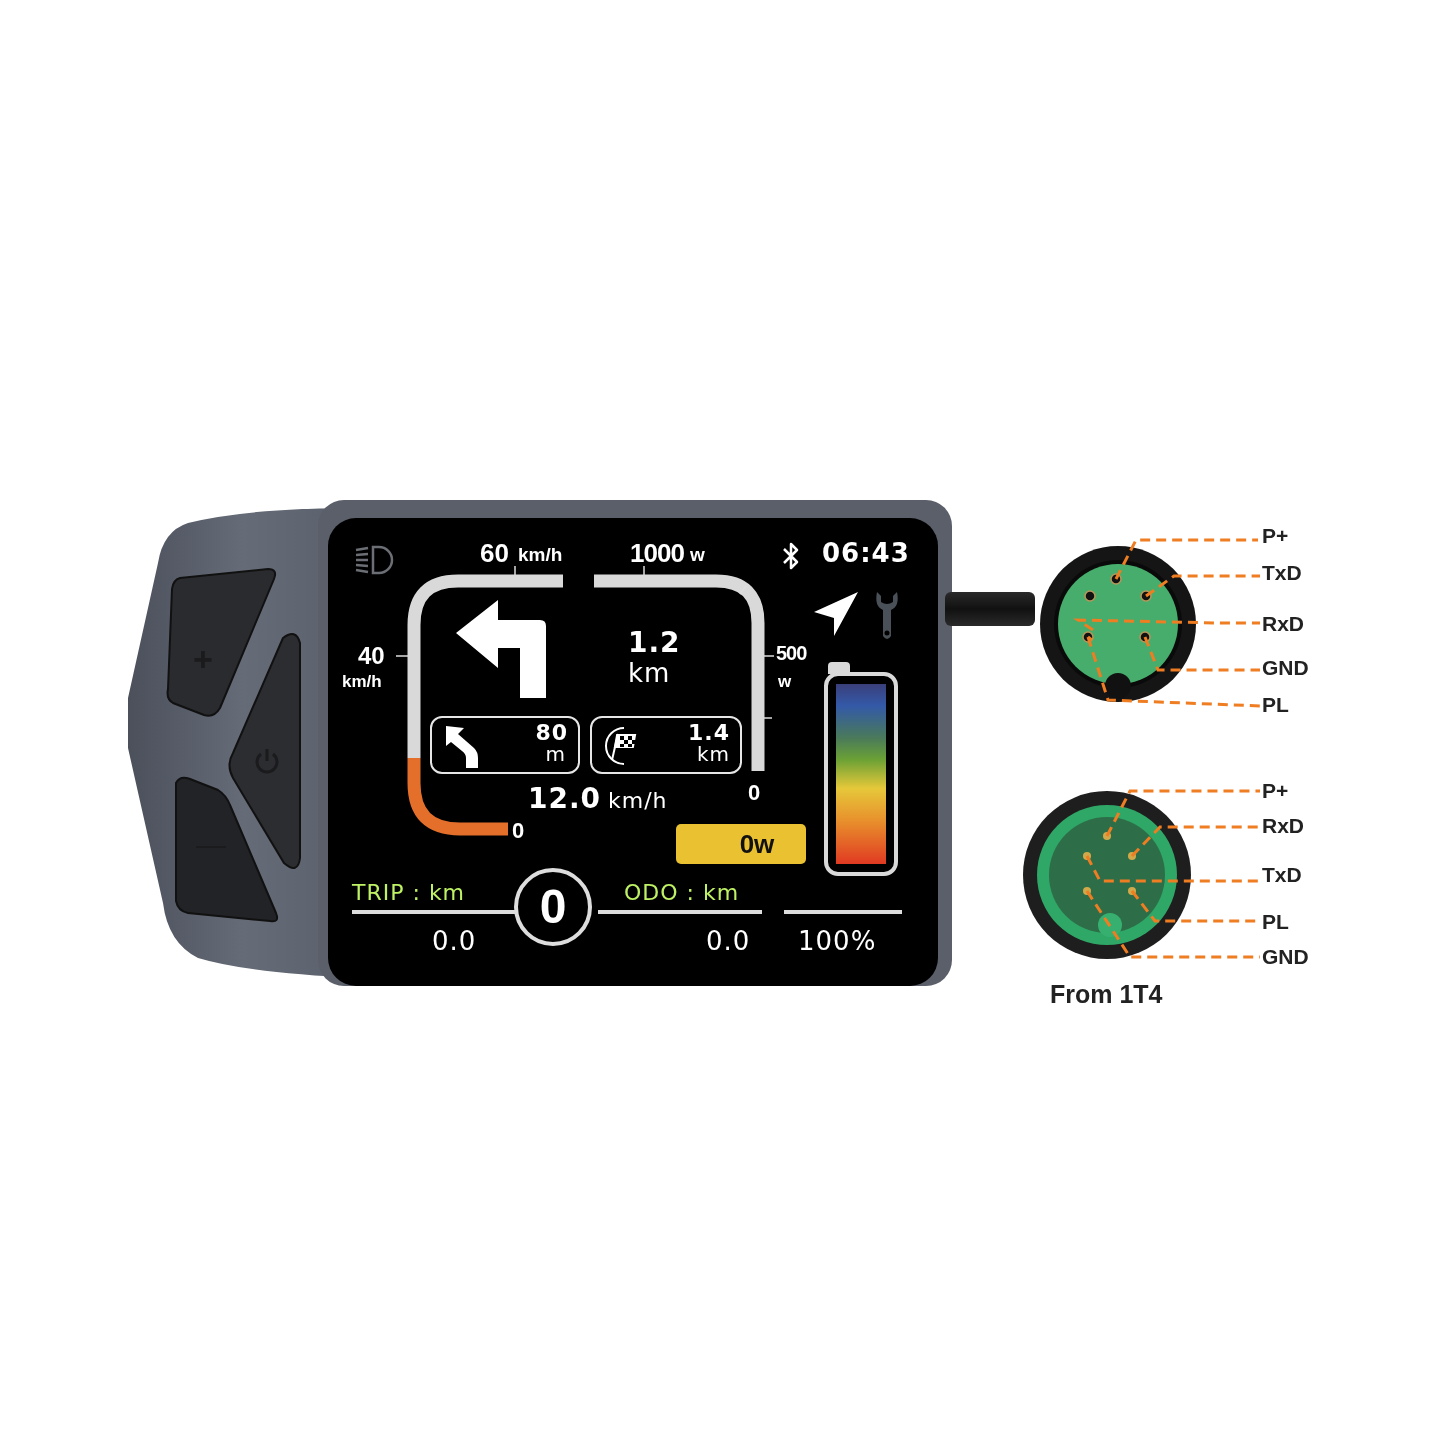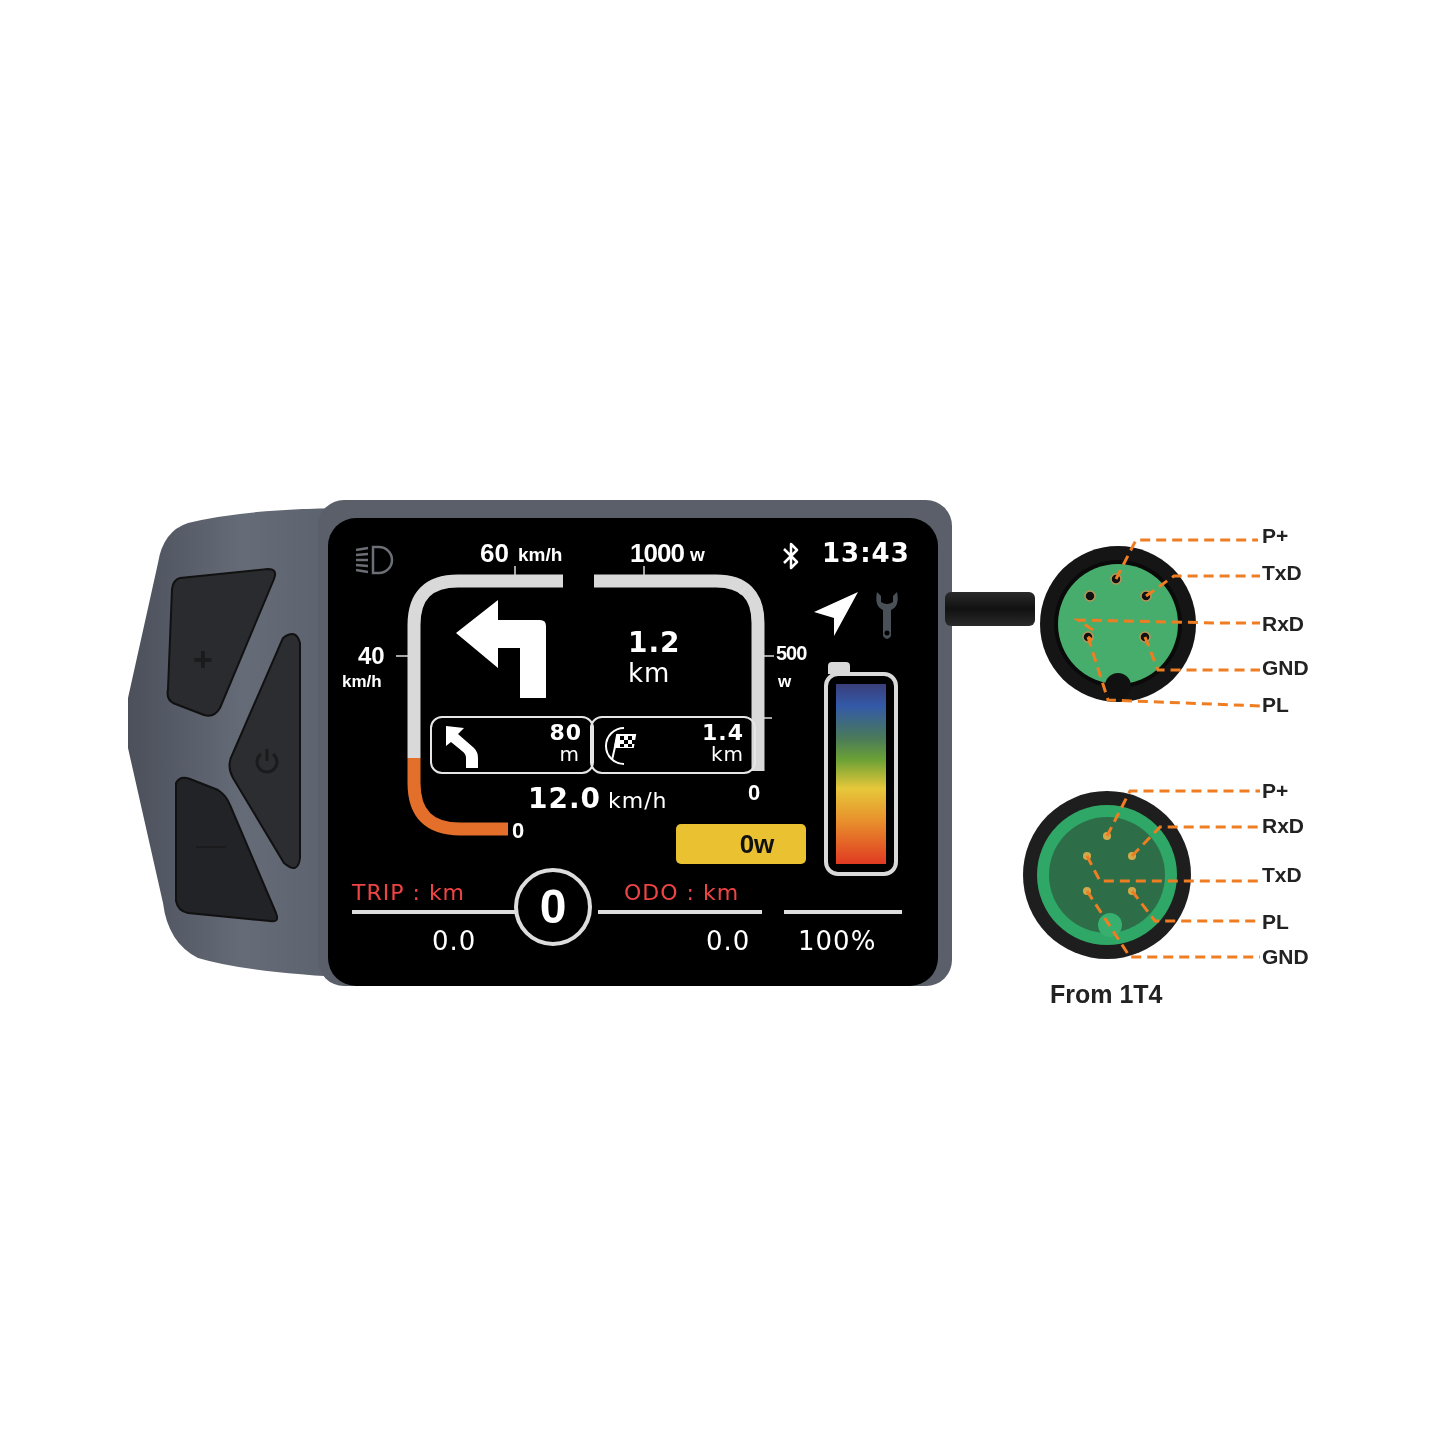--- a/index.html
+++ b/index.html
@@ -4,23 +4,23 @@
 <style>
   html,body{margin:0;padding:0;background:#ffffff;}
   body{width:1445px;height:1445px;position:relative;overflow:hidden;font-family:"Liberation Sans",sans-serif;}
   .abs{position:absolute;}
   
   .body-side{left:128px;top:503px;width:230px;height:480px;}
   .frame{left:318px;top:500px;width:634px;height:486px;background:#5a5f6a;border-radius:26px;}
   .screen{left:328px;top:518px;width:610px;height:468px;background:#000;border-radius:28px;overflow:hidden;}
   .txt{color:#fff;font-weight:bold;white-space:nowrap;}
   .seg{font-family:"DejaVu Sans",sans-serif;font-weight:bold;letter-spacing:1px;}
-  .red{color:#ef4444;}
+  .red{color:#bef264;}
   .pin-label{font-size:21px;font-weight:bold;color:#222;}
-  .box{border:2px solid #e6e6e6;border-radius:12px;padding-left:14px;}
+  .box{border:2px solid #e6e6e6;border-radius:12px;}
 </style>
 </head>
 <body>
 
 <svg class="abs body-side" viewBox="0 0 230 480" width="230" height="480">
   <defs>
     <linearGradient id="sideg" x1="0" y1="0" x2="1" y2="0">
       <stop offset="0" stop-color="#4b505b"></stop>
       <stop offset="0.5" stop-color="#656b77"></stop>
       <stop offset="1" stop-color="#5a606b"></stop>
@@ -59,21 +59,21 @@
   </svg>
 
   <div class="abs txt" style="left:152px;top:20px;font-size:26px;">60</div>
   <div class="abs txt" style="left:190px;top:26px;font-size:19px;">km/h</div>
   <div class="abs txt" style="left:302px;top:20px;font-size:26px;letter-spacing:-1px;">1000</div>
   <div class="abs txt" style="left:362px;top:26px;font-size:19px;">w</div>
 
   <svg class="abs" style="left:453px;top:22px;" width="20" height="32" viewBox="0 0 20 32">
     <path d="M3 9 L16 22 L10 28 L10 4 L16 10 L3 23" fill="none" stroke="#fff" stroke-width="2.5" stroke-linejoin="round"></path>
   </svg>
-  <div class="abs txt seg" style="left:494px;top:20px;font-size:26px;">13:43</div>
+  <div class="abs txt seg" style="left:494px;top:20px;font-size:26px;">06:43</div>
 
   <svg class="abs" style="left:0;top:0;" width="610" height="456" viewBox="0 0 610 456">
 
     <path d="M235 63 L130 63 Q86 63 86 107 L86 240" fill="none" stroke="#d9d9d9" stroke-width="13"></path>
     <path d="M86 240 L86 265 Q86 311 132 311 L180 311" fill="none" stroke="#e46f2b" stroke-width="13"></path>
     <line x1="187" y1="48" x2="187" y2="57" stroke="#ddd" stroke-width="1.5"></line>
     <line x1="68" y1="138" x2="80" y2="138" stroke="#ddd" stroke-width="1.5"></line>
 
     <path d="M266 63 L388 63 Q430 63 430 105 L430 253" fill="none" stroke="#d9d9d9" stroke-width="13"></path>
     <line x1="316" y1="48" x2="316" y2="57" stroke="#ddd" stroke-width="1.5"></line>

